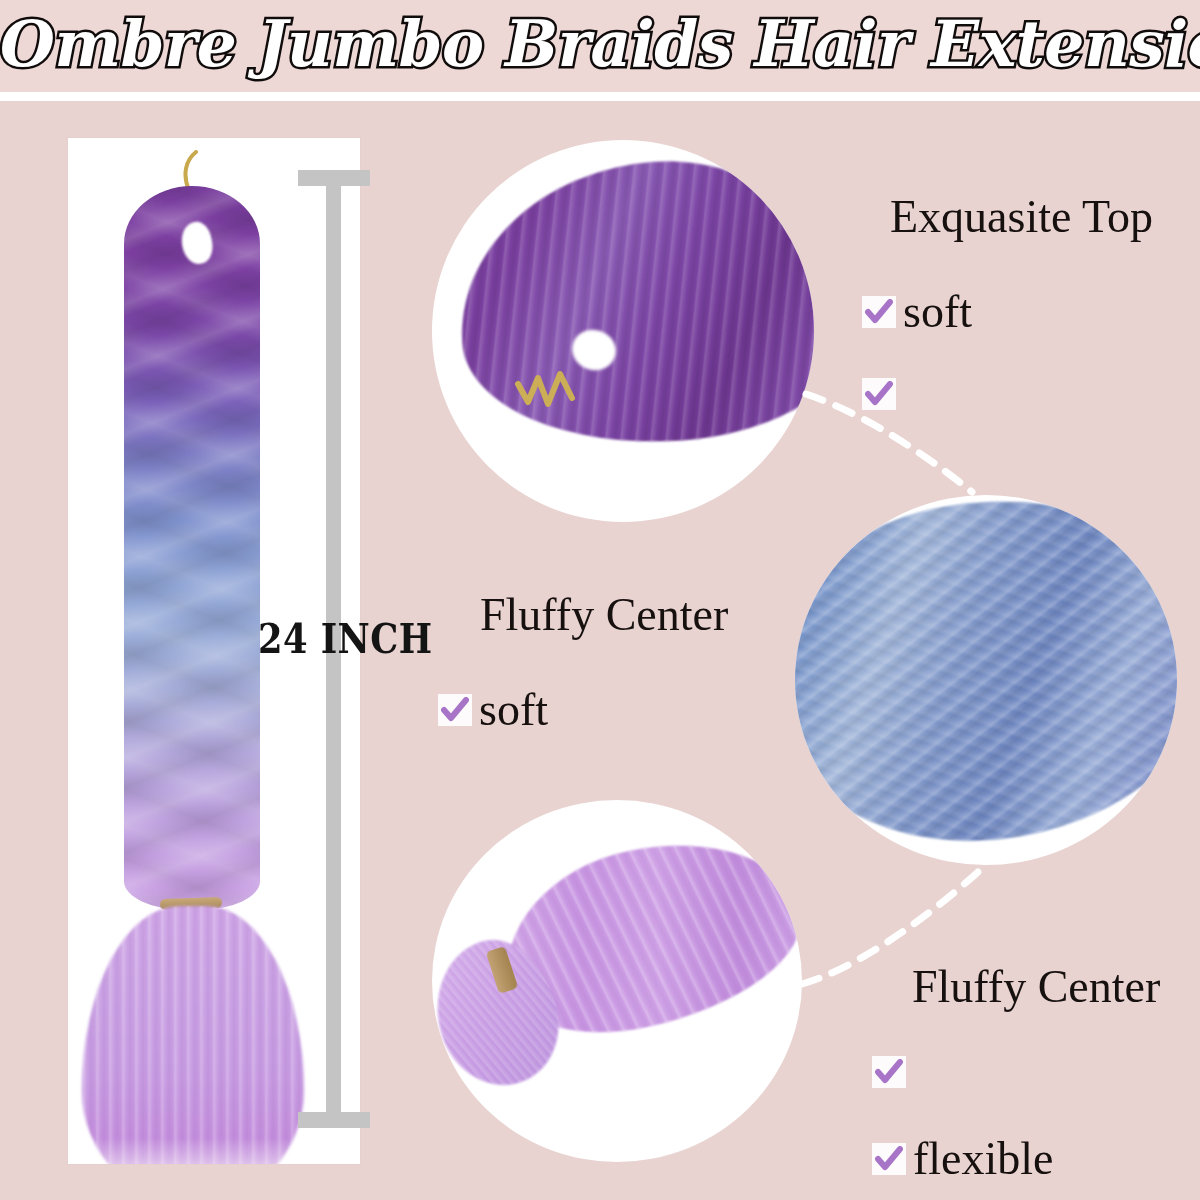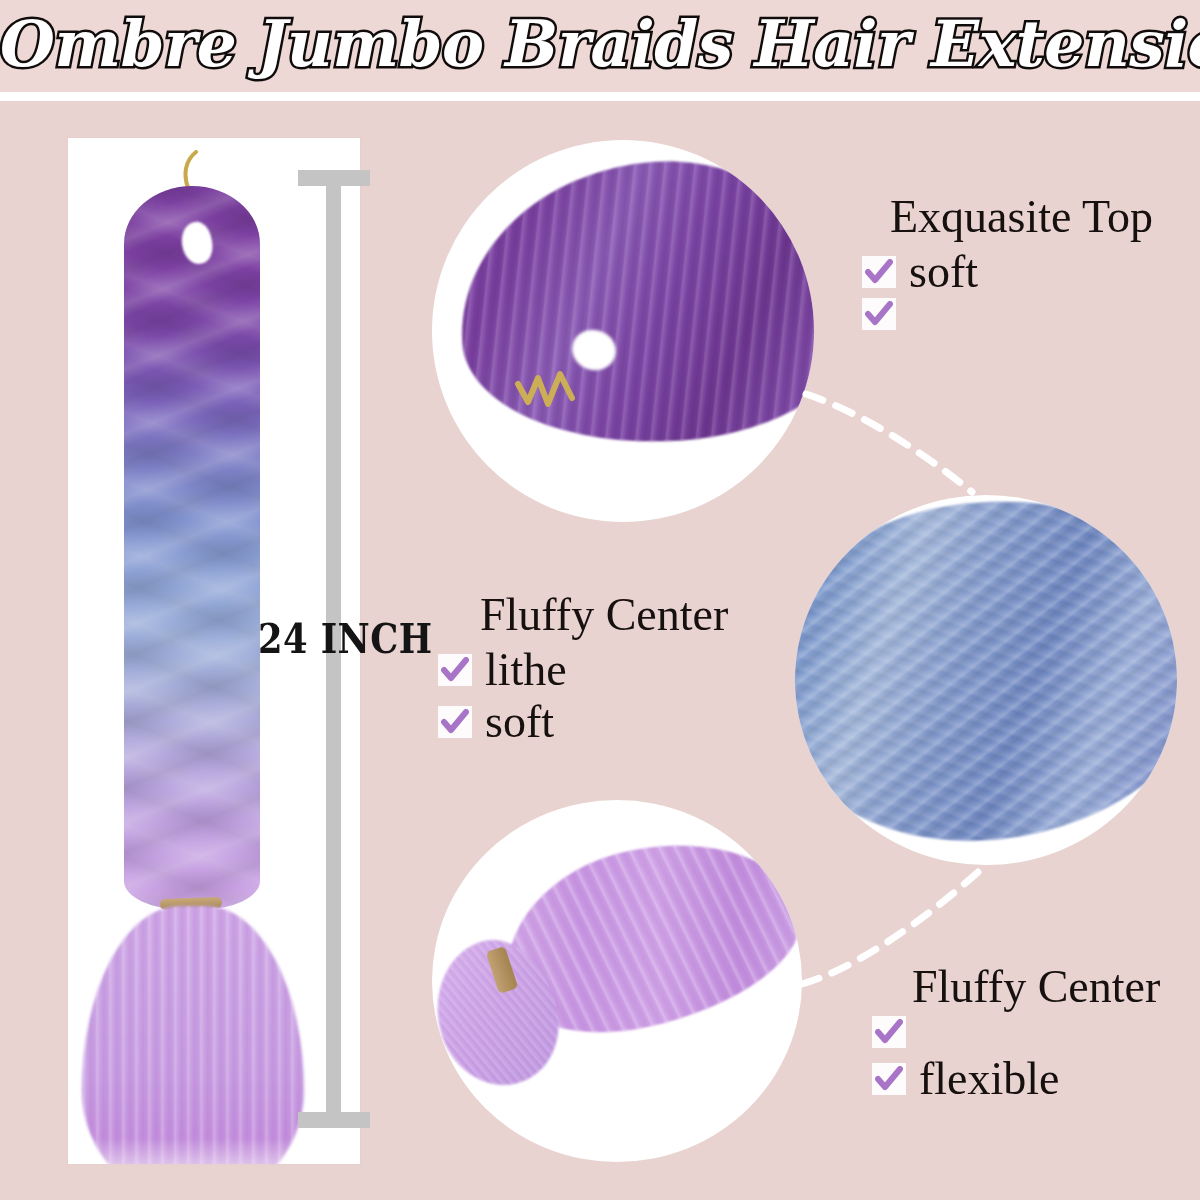--- a/index.html
+++ b/index.html
@@ -294,23 +294,23 @@
   #connector-bottom{ left:796px; top:866px; width:190px; height:128px; }
 
   
   .feature{position:absolute;}
   .feature-title{
     font-family:"Liberation Serif", serif;
     font-size:46px;line-height:58px;color:#16100f;white-space:nowrap;
   }
   .feature-list{margin:0;padding:0;list-style:none;}
   .feature-item{
-    display:flex;align-items:center;gap:13px;
+    display:flex;align-items:center;gap:7px;
     font-family:"Liberation Serif", serif;
-    font-size:46px;line-height:52px;color:#16100f;white-space:nowrap;
+    font-size:46px;line-height:52px;color:#16100f;white-space:nowrap;margin-top:40px;
   }
   .check-box{
     width:34px;height:32px;background:#fdfbfc;
     display:inline-flex;align-items:center;justify-content:center;flex:0 0 auto;
   }
   .check-box svg{display:block;}
 
   #feature-top{ left:862px; top:188px; }
   #feature-top .feature-title{padding-left:28px;}
   #feature-mid{ left:438px; top:586px; }
@@ -407,28 +407,20 @@
 
 <div id="feature-mid" class="feature">
   <div class="feature-title">Fluffy Center</div>
   <ul class="feature-list">
     <li class="feature-item">
       <span class="check-box">
         <svg width="28" height="26" viewBox="0 0 28 26" aria-hidden="true">
           <path d="M3 13 L10 21 L25 3" fill="none" stroke="#a874c8" stroke-width="6" stroke-linecap="round" stroke-linejoin="round"></path>
         </svg>
       </span>
-      <span>lithe</span>
-    </li>
-    <li class="feature-item">
-      <span class="check-box">
-        <svg width="28" height="26" viewBox="0 0 28 26" aria-hidden="true">
-          <path d="M3 13 L10 21 L25 3" fill="none" stroke="#a874c8" stroke-width="6" stroke-linecap="round" stroke-linejoin="round"></path>
-        </svg>
-      </span>
       <span>soft</span>
     </li>
   </ul>
 </div>
 
 <div id="feature-bot" class="feature">
   <div class="feature-title">Fluffy Center</div>
   <ul class="feature-list">
     <li class="feature-item">
       <span class="check-box">

